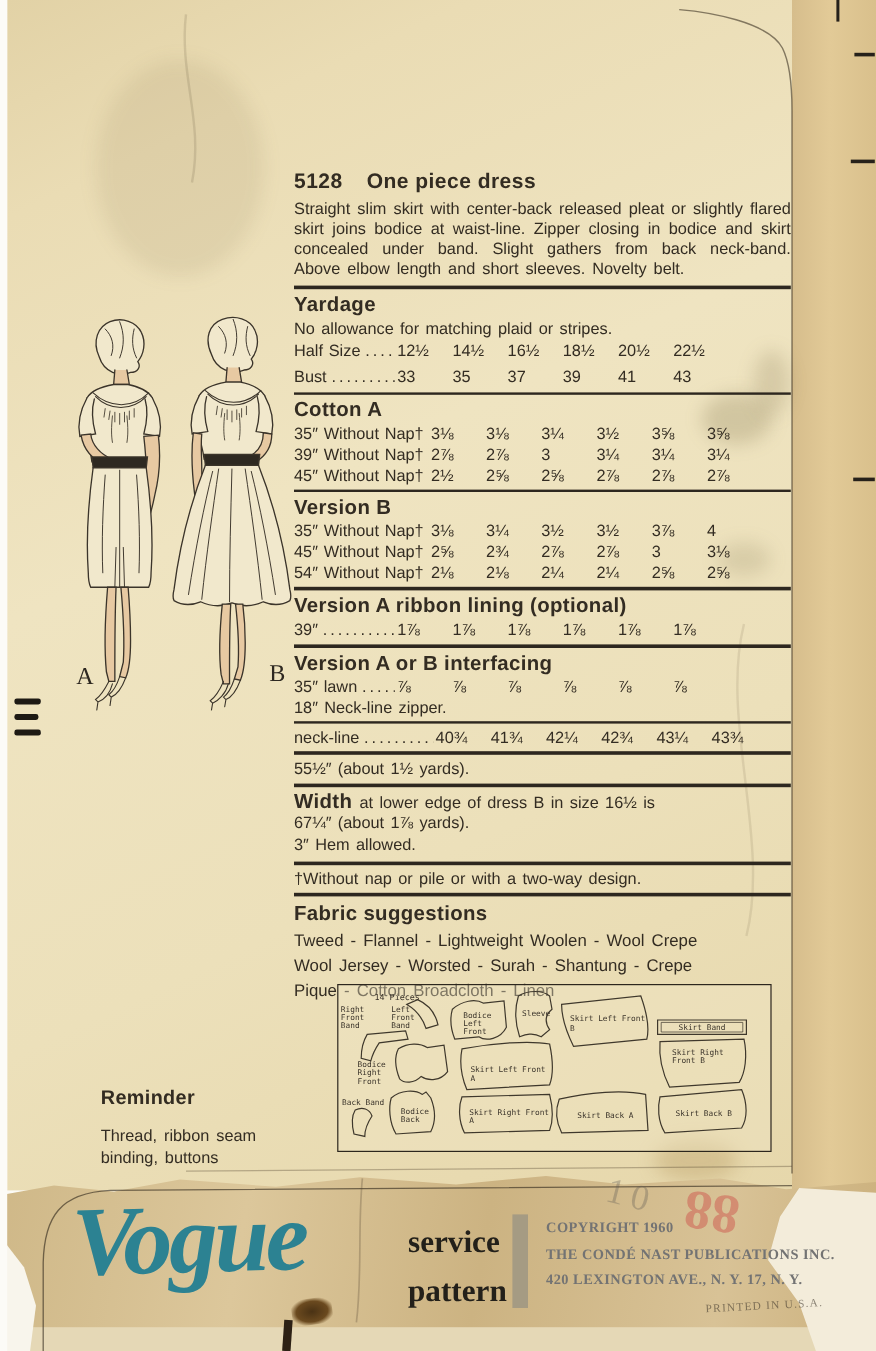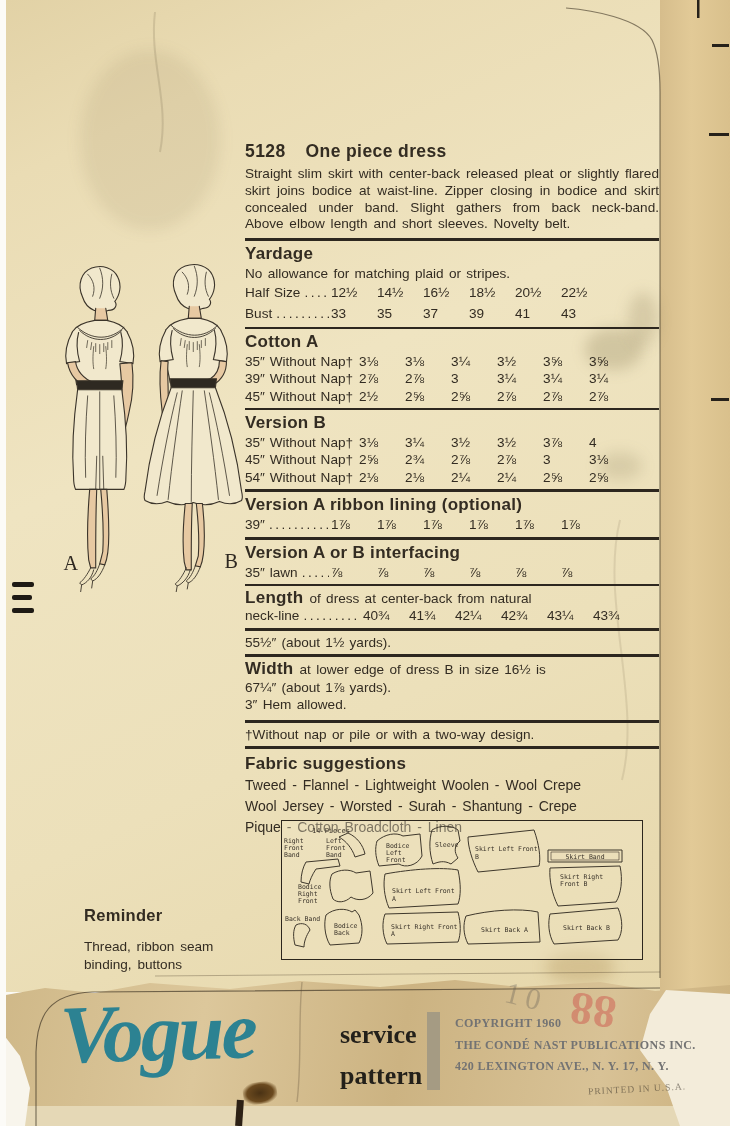--- a/index.html
+++ b/index.html
@@ -250,25 +250,23 @@
       <span class="vals">
           <span>⅞</span>
           <span>⅞</span>
           <span>⅞</span>
           <span>⅞</span>
           <span>⅞</span>
           <span>⅞</span>
         </span>
       <span class="rend"></span>
     </div>
+    <div class="note">18″ Neck-line zipper.</div>
 
     <div class="rule thin"></div>
-    <div class="inline-line">
-      <span class="h-inline">Length</span><span>of dress at center-back from natural</span>
-    </div>
     <div class="drow">
       <span class="dlabel">neck-line</span>
       <span class="leader">......................................................................</span>
       <span class="vals">
           <span>40¾</span>
           <span>41¾</span>
           <span>42¼</span>
           <span>42¾</span>
           <span>43¼</span>
           <span>43¾</span>

